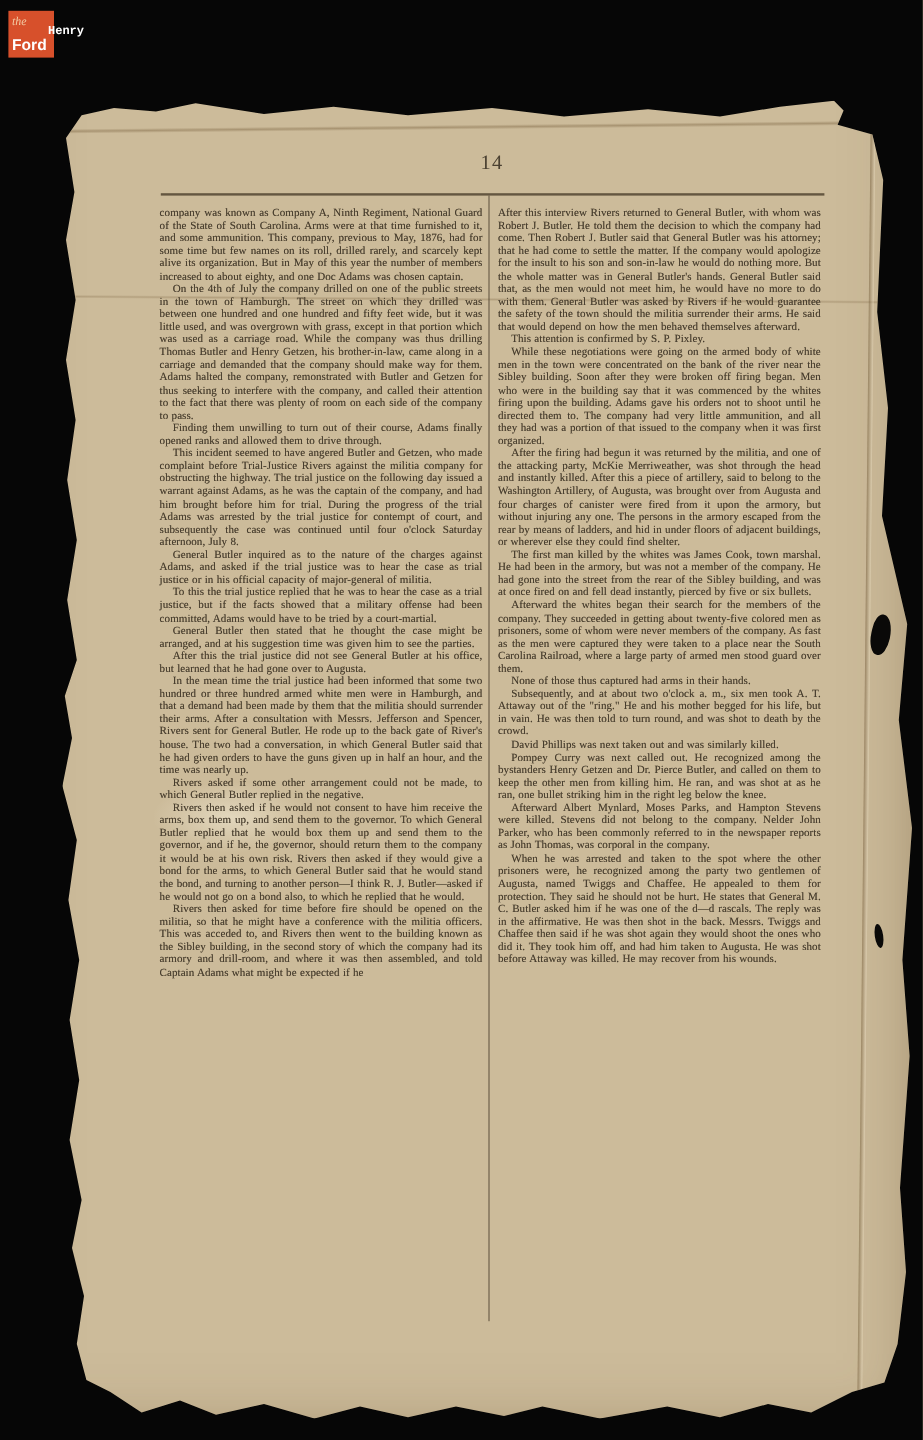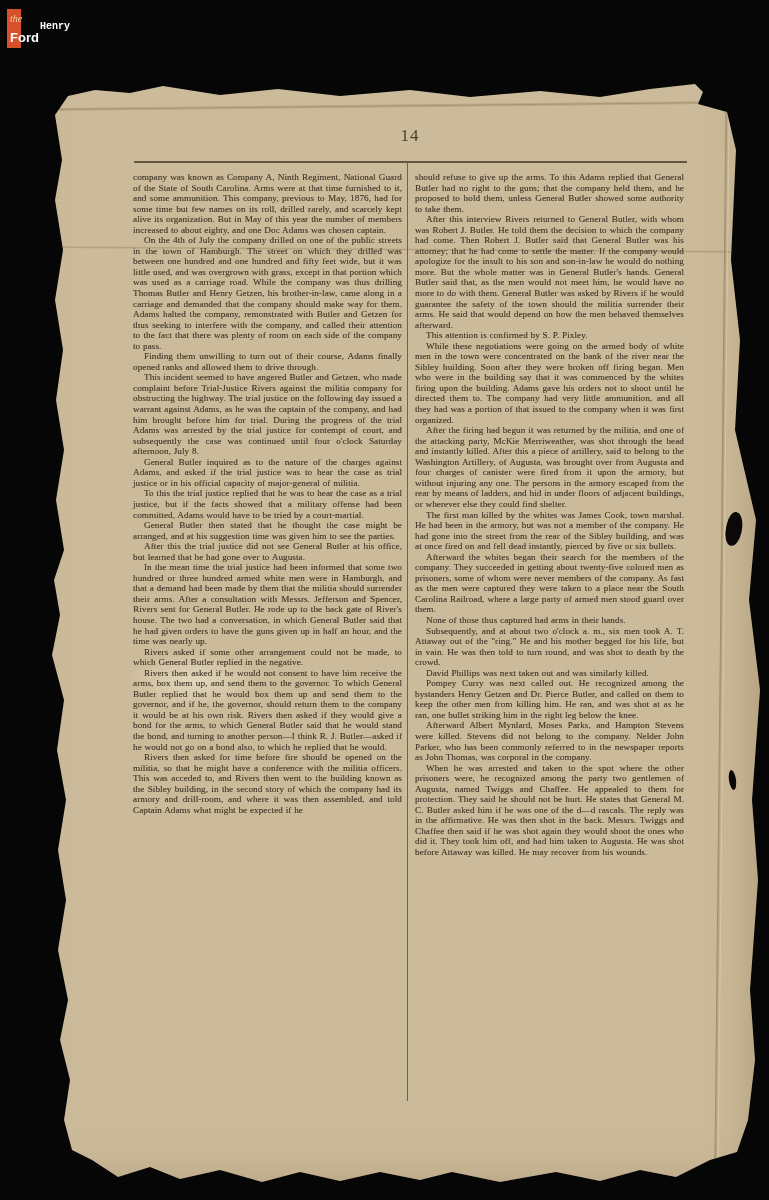--- a/index.html
+++ b/index.html
@@ -3,21 +3,21 @@
 <meta charset="utf-8">
 <style>
   html,body{margin:0;padding:0;}
   body{
     width:769px;height:1200px;position:relative;overflow:hidden;
     background:#060606;
     font-family:"Liberation Serif", serif;
   }
   
   .logo{
-    position:absolute;left:7px;top:9px;width:14px;height:39px;
+    position:absolute;left:7px;top:9px;width:38px;height:39px;
     background:#d7502b;z-index:5;
   }
   .logo .the{
     position:absolute;left:3px;top:5px;
     font-family:"Liberation Serif",serif;font-style:italic;
     font-size:10px;line-height:10px;color:#f2cba4;
   }
   .logo .henry{
     position:absolute;left:9px;top:13px;
     font-family:Liberation Mono, monospace;font-weight:bold;
@@ -120,21 +120,20 @@
       <p>General Butler inquired as to the nature of the charges against Adams, and asked if the trial justice was to hear the case as trial justice or in his official capacity of major-general of militia.</p>
       <p>To this the trial justice replied that he was to hear the case as a trial justice, but if the facts showed that a military offense had been committed, Adams would have to be tried by a court-martial.</p>
       <p>General Butler then stated that he thought the case might be arranged, and at his suggestion time was given him to see the parties.</p>
       <p>After this the trial justice did not see General Butler at his office, but learned that he had gone over to Augusta.</p>
       <p>In the mean time the trial justice had been informed that some two hundred or three hundred armed white men were in Hamburgh, and that a demand had been made by them that the militia should surrender their arms.  After a consultation with Messrs. Jefferson and Spencer, Rivers sent for General Butler.  He rode up to the back gate of River's house.  The two had a conversation, in which General Butler said that he had given orders to have the guns given up in half an hour, and the time was nearly up.</p>
       <p>Rivers asked if some other arrangement could not be made, to which General Butler replied in the negative.</p>
       <p>Rivers then asked if he would not consent to have him receive the arms, box them up, and send them to the governor.  To which General Butler replied that he would box them up and send them to the governor, and if he, the governor, should return them to the company it would be at his own risk.  Rivers then asked if they would give a bond for the arms, to which General Butler said that he would stand the bond, and turning to another person—I think R. J. Butler—asked if he would not go on a bond also, to which he replied that he would.</p>
       <p>Rivers then asked for time before fire should be opened on the militia, so that he might have a conference with the militia officers.  This was acceded to, and Rivers then went to the building known as the Sibley building, in the second story of which the company had its armory and drill-room, and where it was then assembled, and told Captain Adams what might be expected if he</p>
     </div>
   <div class="column col-right">
-      <p>should refuse to give up the arms.  To this Adams replied that General Butler had no right to the guns; that the company held them, and he proposed to hold them, unless General Butler showed some authority to take them.</p>
       <p>After this interview Rivers returned to General Butler, with whom was Robert J. Butler.  He told them the decision to which the company had come.  Then Robert J. Butler said that General Butler was his attorney; that he had come to settle the matter.  If the company would apologize for the insult to his son and son-in-law he would do nothing more.  But the whole matter was in General Butler's hands.  General Butler said that, as the men would not meet him, he would have no more to do with them.  General Butler was asked by Rivers if he would guarantee the safety of the town should the militia surrender their arms.  He said that would depend on how the men behaved themselves afterward.</p>
       <p>This attention is confirmed by S. P. Pixley.</p>
       <p>While these negotiations were going on the armed body of white men in the town were concentrated on the bank of the river near the Sibley building.  Soon after they were broken off firing began.  Men who were in the building say that it was commenced by the whites firing upon the building.  Adams gave his orders not to shoot until he directed them to.  The company had very little ammunition, and all they had was a portion of that issued to the company when it was first organized.</p>
       <p>After the firing had begun it was returned by the militia, and one of the attacking party, McKie Merriweather, was shot through the head and instantly killed.  After this a piece of artillery, said to belong to the Washington Artillery, of Augusta, was brought over from Augusta and four charges of canister were fired from it upon the armory, but without injuring any one.  The persons in the armory escaped from the rear by means of ladders, and hid in under floors of adjacent buildings, or wherever else they could find shelter.</p>
       <p>The first man killed by the whites was James Cook, town marshal.  He had been in the armory, but was not a member of the company.  He had gone into the street from the rear of the Sibley building, and was at once fired on and fell dead instantly, pierced by five or six bullets.</p>
       <p>Afterward the whites began their search for the members of the company.  They succeeded in getting about twenty-five colored men as prisoners, some of whom were never members of the company.  As fast as the men were captured they were taken to a place near the South Carolina Railroad, where a large party of armed men stood guard over them.</p>
       <p>None of those thus captured had arms in their hands.</p>
       <p>Subsequently, and at about two o'clock a. m., six men took A. T. Attaway out of the "ring." He and his mother begged for his life, but in vain.  He was then told to turn round, and was shot to death by the crowd.</p>
       <p>David Phillips was next taken out and was similarly killed.</p>
       <p>Pompey Curry was next called out.  He recognized among the bystanders Henry Getzen and Dr. Pierce Butler, and called on them to keep the other men from killing him.  He ran, and was shot at as he ran, one bullet striking him in the right leg below the knee.</p>

